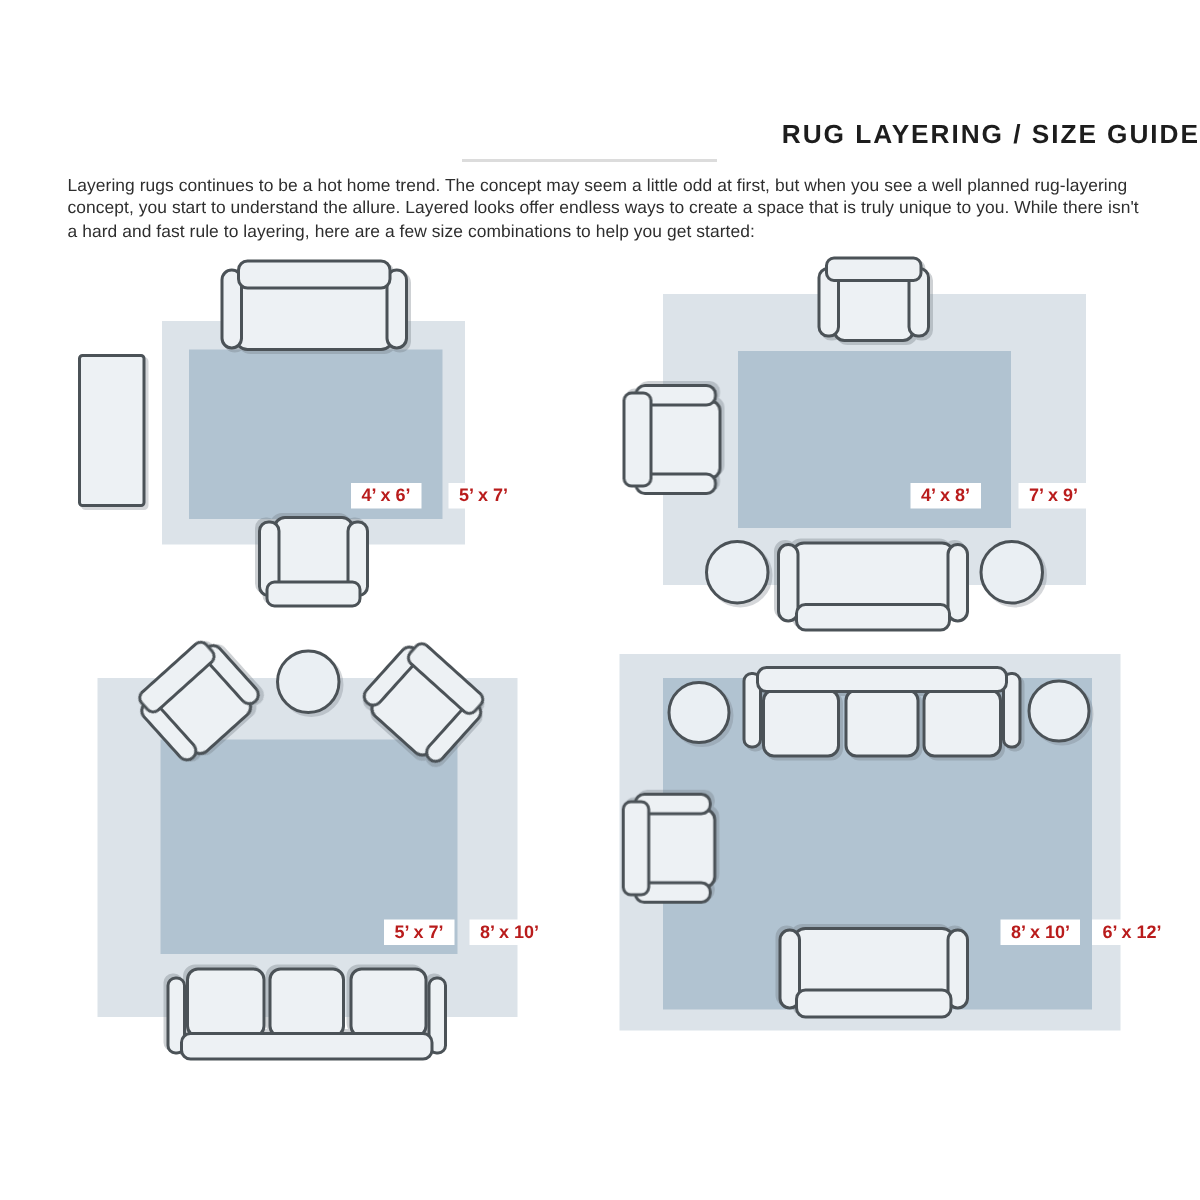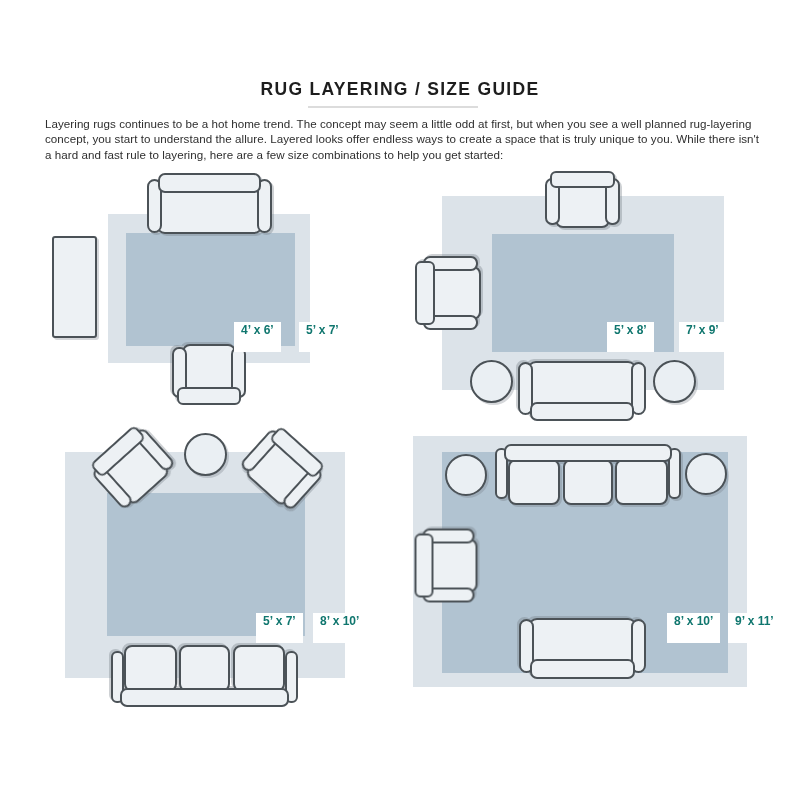--- a/index.html
+++ b/index.html
@@ -1,21 +1,21 @@
 <!DOCTYPE html>
 <html><head>
 <meta charset="utf-8">
 <style>
   html,body{margin:0;padding:0;background:#ffffff;}
   .canvas{
     position:relative;width:800px;height:800px;background:#ffffff;overflow:hidden;
     font-family:"Liberation Sans", sans-serif;
   }
   .title{
-    position:absolute;left:0;top:79px;width:800px;margin:0;text-align:center;
+    position:absolute;left:0;top:79px;width:800px;margin:0;text-align:right;
     font-size:17.5px;font-weight:700;letter-spacing:1.3px;color:#1d1d1d;
   }
   .divider{
     position:absolute;left:50%;top:106px;width:170px;height:2px;margin-left:-92px;
     background:#dcdcdc;
   }
   .intro{
     position:absolute;left:41px;top:112px;width:720px;margin:4px;
     font-size:11.6px;line-height:15.4px;color:#2e2e2e;letter-spacing:0.05px;
   }
@@ -43,22 +43,22 @@
   .sofa3 .arm{width:7%;top:6%;bottom:10%;border-radius:6px;}
   .sofa3 .arm.l{left:0}.sofa3 .arm.r{right:0}
   .sofa3 .back{left:5%;right:5%;top:0;height:30%;border-radius:7px;}
   
   .rtable{position:absolute;border-radius:50%;background:#eaeff3;border:2px solid #4b5257;
     box-sizing:border-box;filter:drop-shadow(2px 2.5px 0px rgba(115,123,131,0.3));}
   .stable{position:absolute;background:#edf1f4;border:2px solid #4b5257;border-radius:3px;
     box-sizing:border-box;filter:drop-shadow(2px 2.5px 0px rgba(115,123,131,0.3));}
   
   .rlabel{
-    position:absolute;height:30px;line-height:17px;padding:0 7px;background:#ffffff;
-    color:#0f766e;font-size:12px;font-weight:700;white-space:nowrap;
+    position:absolute;height:17px;line-height:17px;padding:0 7px;background:#ffffff;
+    color:#b91c1c;font-size:12px;font-weight:700;white-space:nowrap;
   }
 </style>
 </head>
 <body>
 
 <div class="canvas">
 
   <h1 class="title">RUG LAYERING / SIZE GUIDE</h1>
   <div class="divider"></div>
   <p class="intro">Layering rugs continues to be a hot home trend. The concept may seem a little odd at first, but when you see a well planned rug-layering concept, you start to understand the allure. Layered looks offer endless ways to create a space that is truly unique to you. While there isn't a hard and fast rule to layering, here are a few size combinations to help you get started:</p>
@@ -99,21 +99,21 @@
       <div class="back"></div>
     </div>
     <div class="rtable" style="left:470px;top:360px;width:43px;height:43px;"></div>
     <div class="rtable" style="left:653px;top:360px;width:43px;height:43px;"></div>
     <div class="furn sofa2" style="left:518px;top:361px;width:128px;height:60px;transform:rotate(180deg);">
       <div class="seat"></div>
       <div class="arm l"></div>
       <div class="arm r"></div>
       <div class="back"></div>
     </div>
-    <span class="rlabel" style="left:607px;top:322px;">5’ x 8’</span>
+    <span class="rlabel" style="left:607px;top:322px;">4’ x 8’</span>
     <span class="rlabel" style="left:679px;top:322px;">7’ x 9’</span>
   </section>
 
   <section class="diagram">
     <div class="rug-base" style="left:65px;top:452px;width:280px;height:226px;"></div>
     <div class="rug-top" style="left:107px;top:493px;width:198px;height:143px;"></div>
     <div class="furn chair" style="left:97px;top:437px;width:70px;height:60px;transform:rotate(-42deg);">
       <div class="seat"></div>
       <div class="arm l"></div>
       <div class="arm r"></div>
@@ -157,16 +157,16 @@
       <div class="arm r"></div>
       <div class="back"></div>
     </div>
     <div class="furn sofa2" style="left:519px;top:618px;width:127px;height:61px;transform:rotate(180deg);">
       <div class="seat"></div>
       <div class="arm l"></div>
       <div class="arm r"></div>
       <div class="back"></div>
     </div>
     <span class="rlabel" style="left:667px;top:613px;">8’ x 10’</span>
-    <span class="rlabel" style="left:728px;top:613px;">9’ x 11’</span>
+    <span class="rlabel" style="left:728px;top:613px;">6’ x 12’</span>
   </section>
 
 </div>
 
 </body></html>

